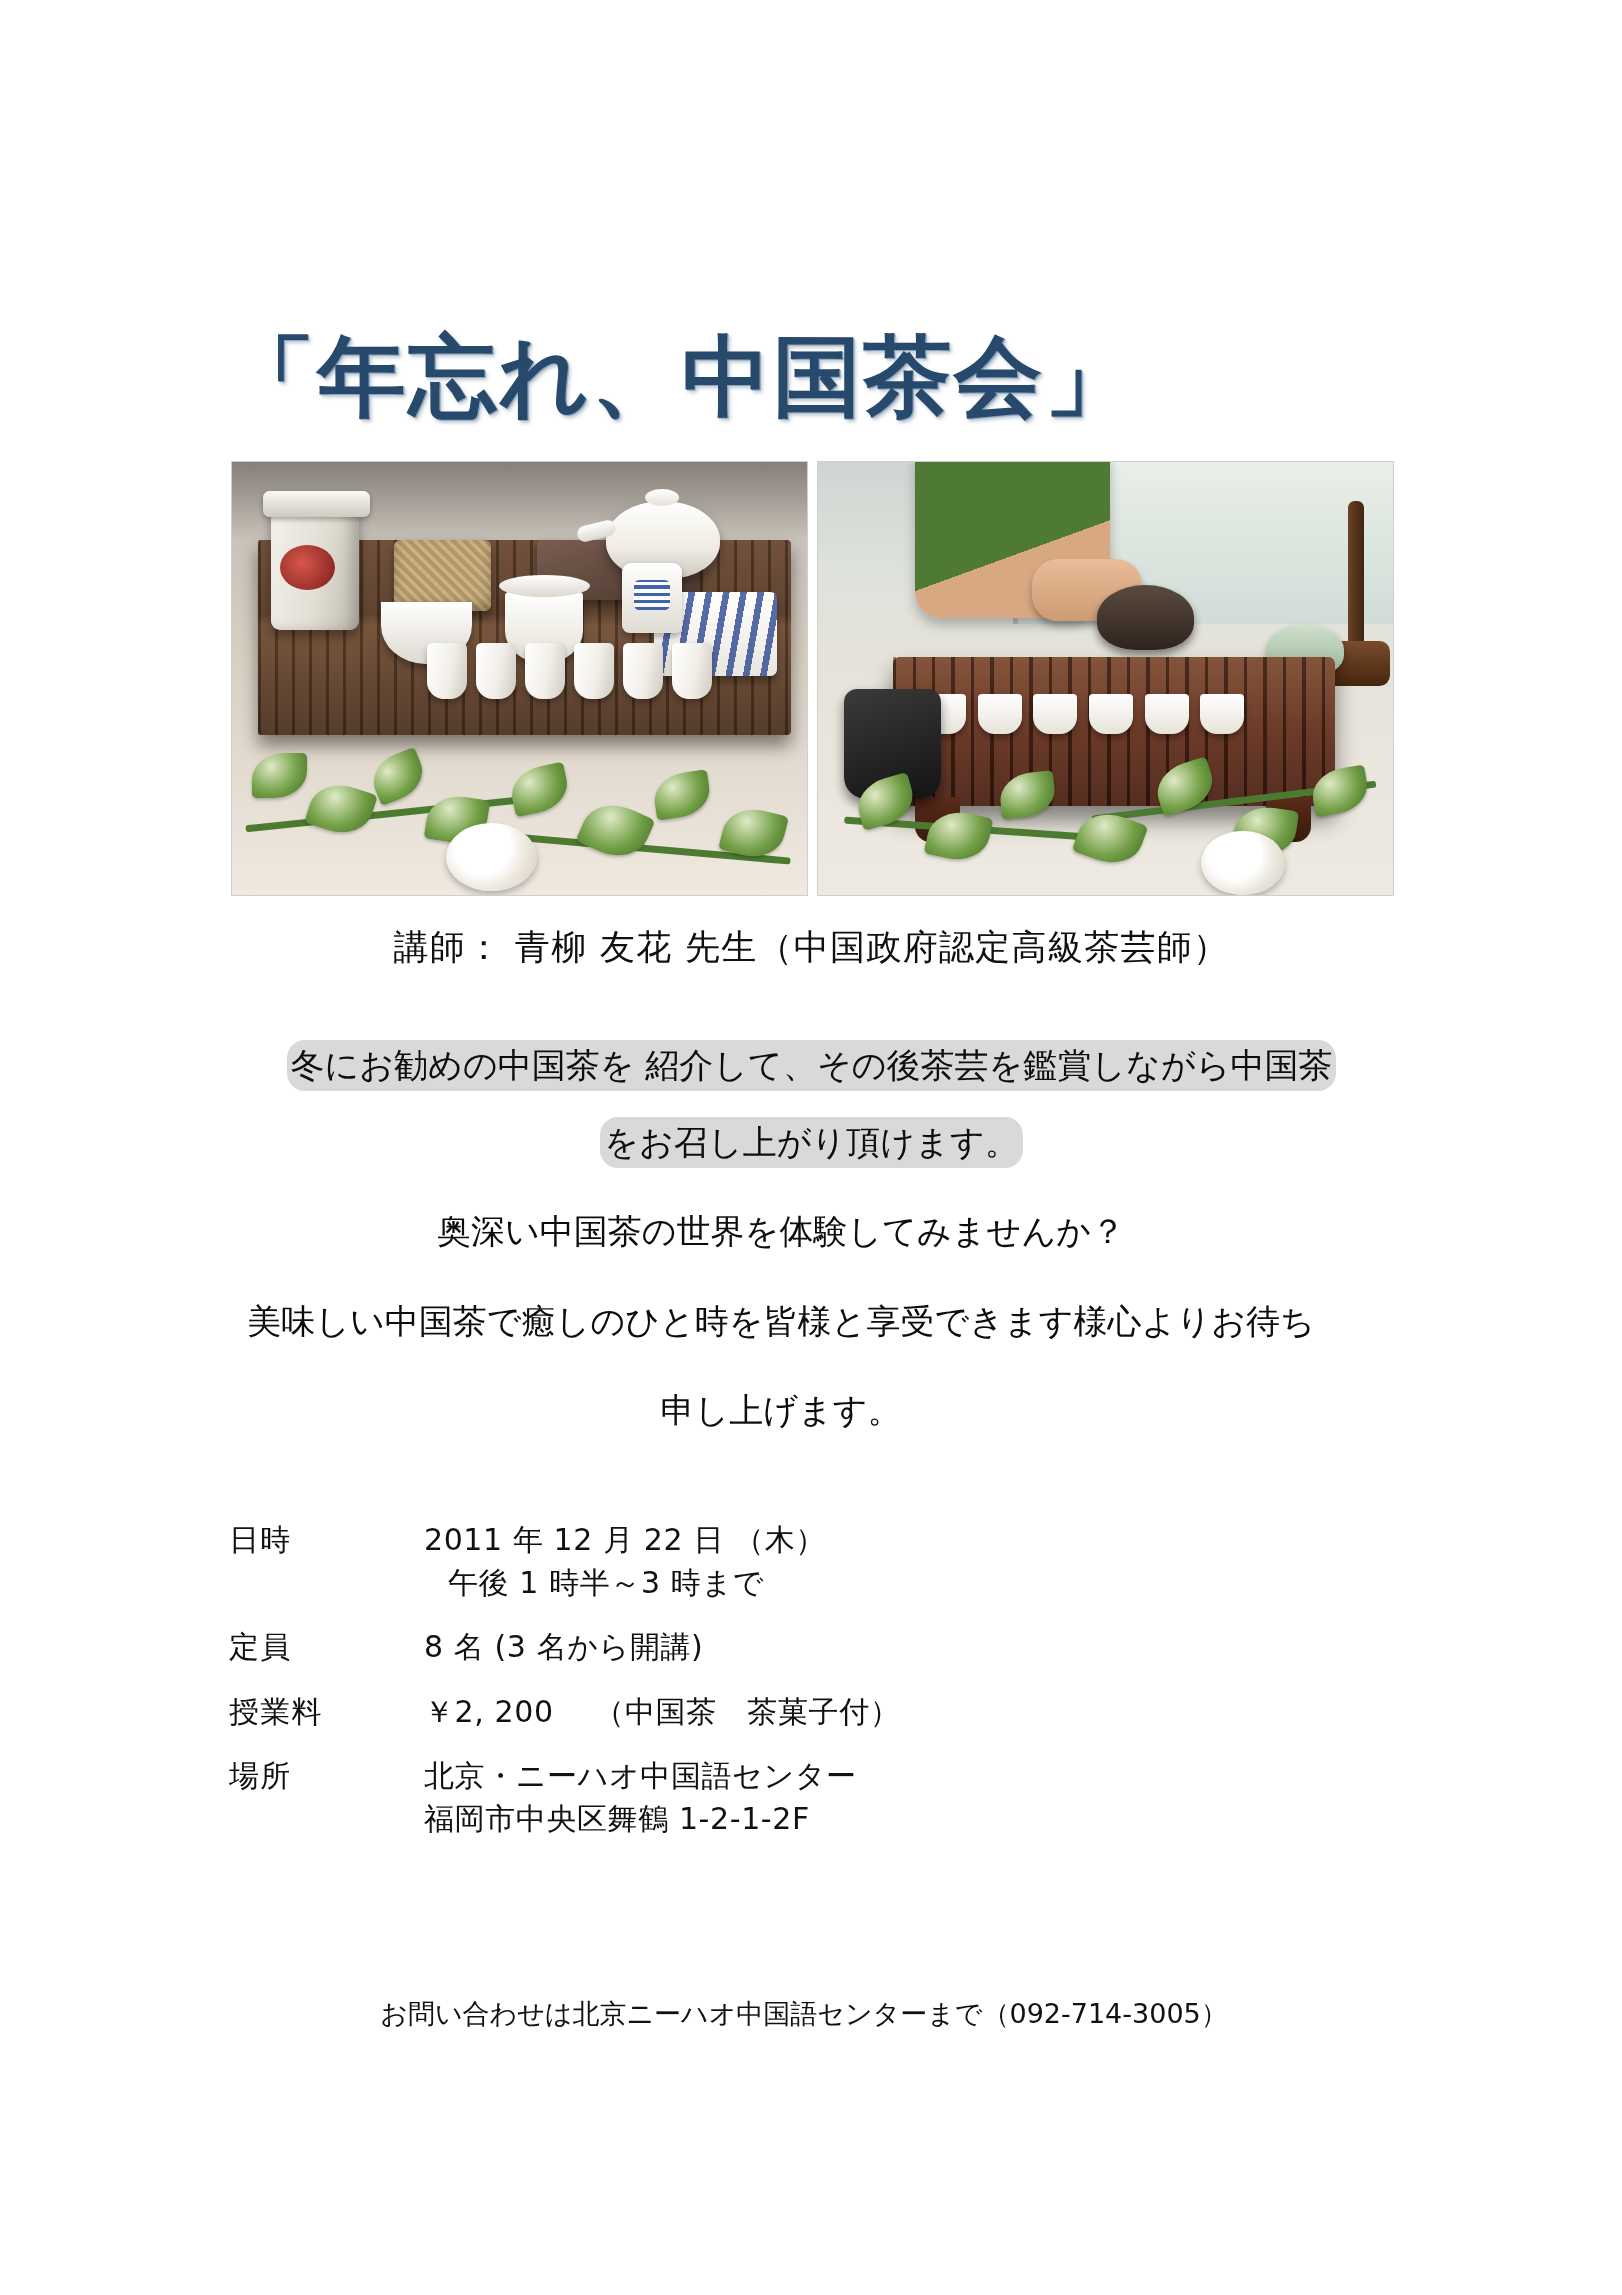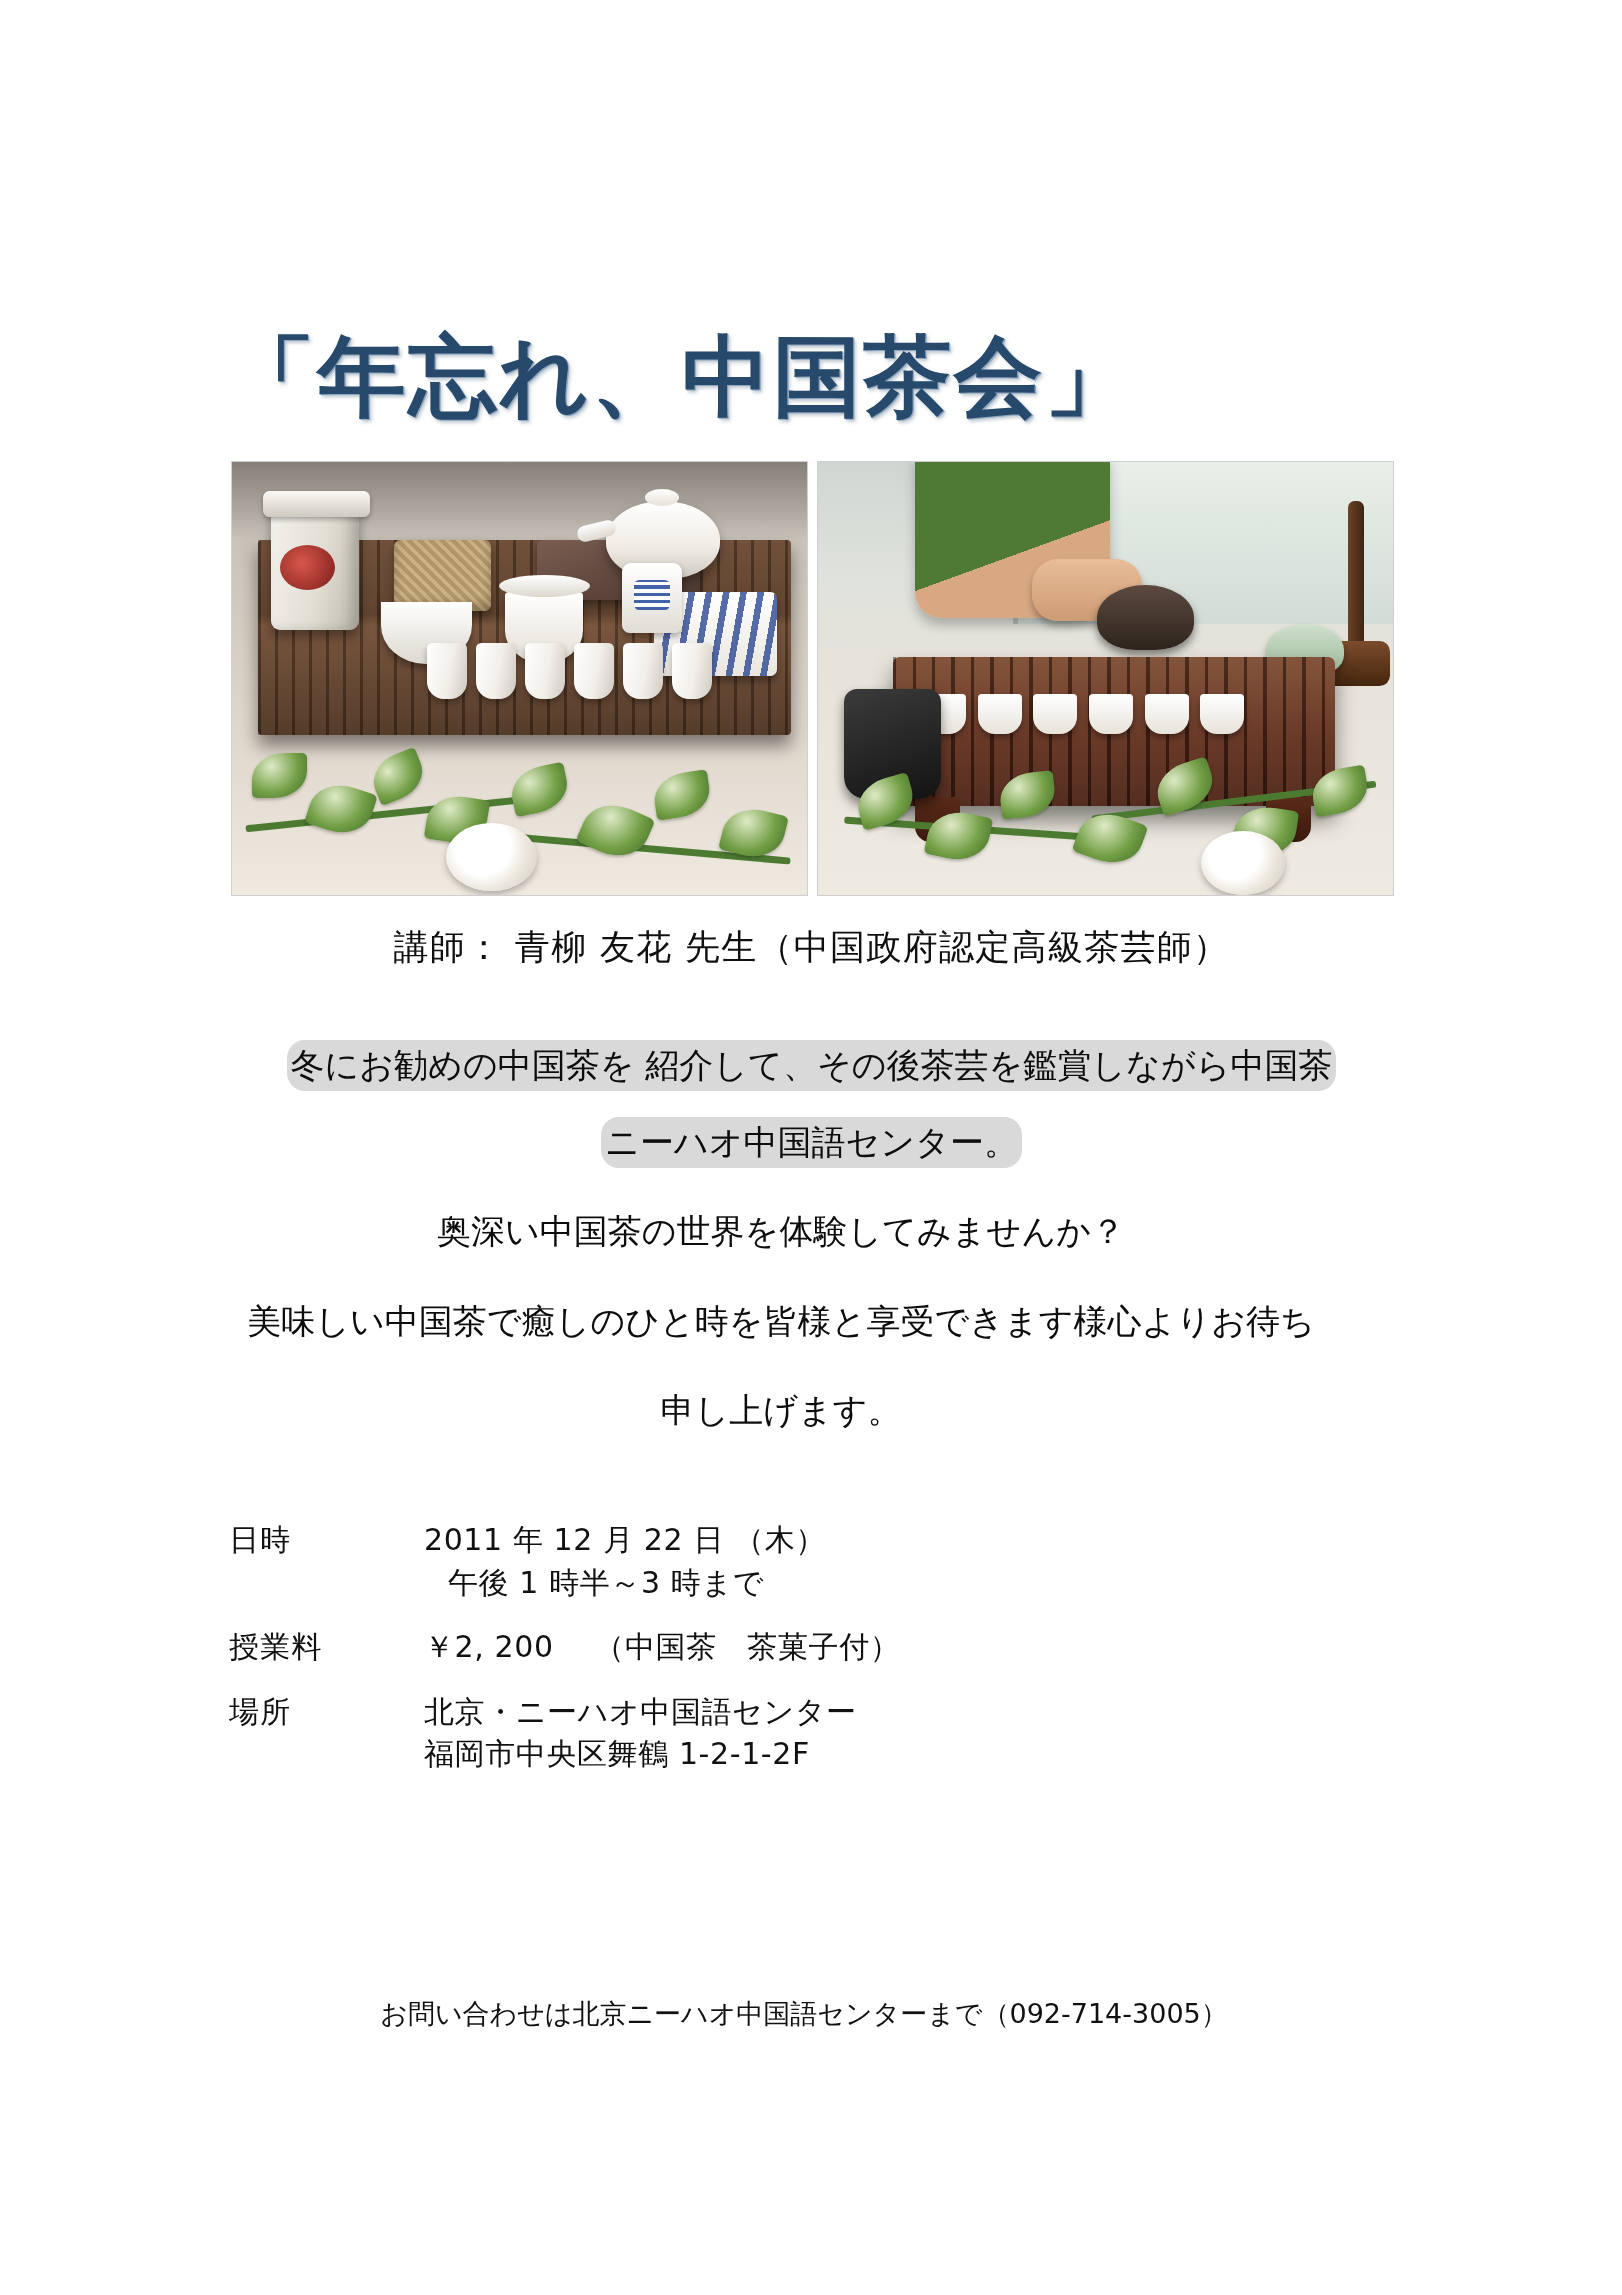--- a/index.html
+++ b/index.html
@@ -425,37 +425,41 @@
     </div>
 
   </div>
 
   <div class="lecturer">講師： 青柳 友花 先生（中国政府認定高級茶芸師）</div>
 
   <div class="hl-wrap hl1">
     <span class="hl-line">冬にお勧めの中国茶を 紹介して、その後茶芸を鑑賞しながら中国茶</span>
   </div>
   <div class="hl-wrap hl2">
-    <span class="hl-line">ニーハオ中国語センター。</span>
+    <span class="hl-line">をお召し上がり頂けます。</span>
   </div>
 
   <div class="body-line bl1">奥深い中国茶の世界を体験してみませんか？</div>
   <div class="body-line bl3">申し上げます。</div>
   <div class="body-line bl2">美味しい中国茶で癒しのひと時を皆様と享受できます様心よりお待ち</div>
 
   <div class="info">
 
     <div class="info-row">
       <div class="info-label">日時</div>
       <div class="info-value">
         <span>2011 年 12 月 22 日 （木）</span>
         <span class="sub">午後 1 時半～3 時まで</span>
       </div>
     </div>
 
+    <div class="info-row">
+      <div class="info-label">定員</div>
+      <div class="info-value">8 名 (3 名から開講)</div>
+    </div>
 
     <div class="info-row">
       <div class="info-label">授業料</div>
       <div class="info-value">￥2, 200 　（中国茶　茶菓子付）</div>
     </div>
 
     <div class="info-row">
       <div class="info-label">場所</div>
       <div class="info-value">
         <span>北京・ニーハオ中国語センター</span>

